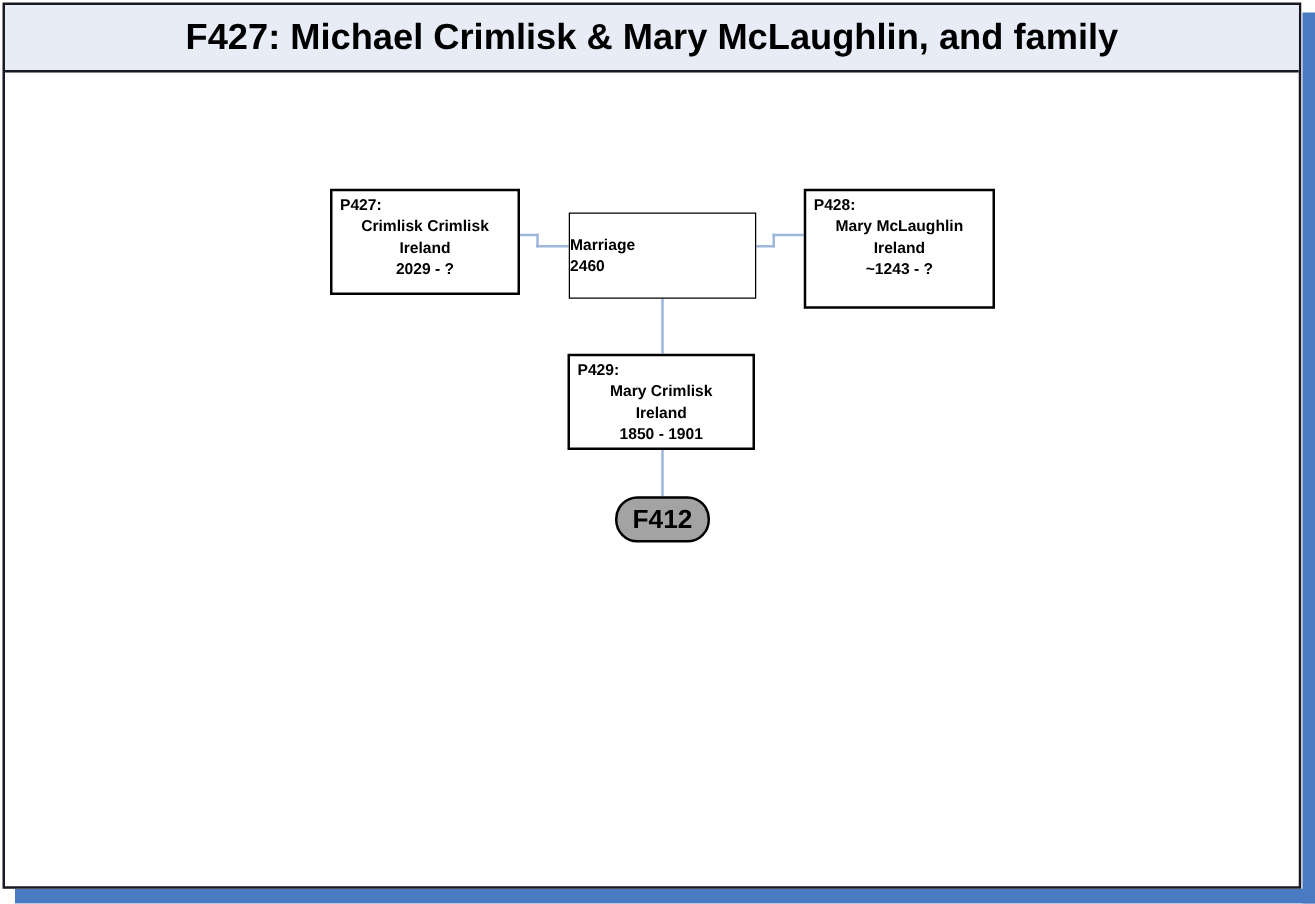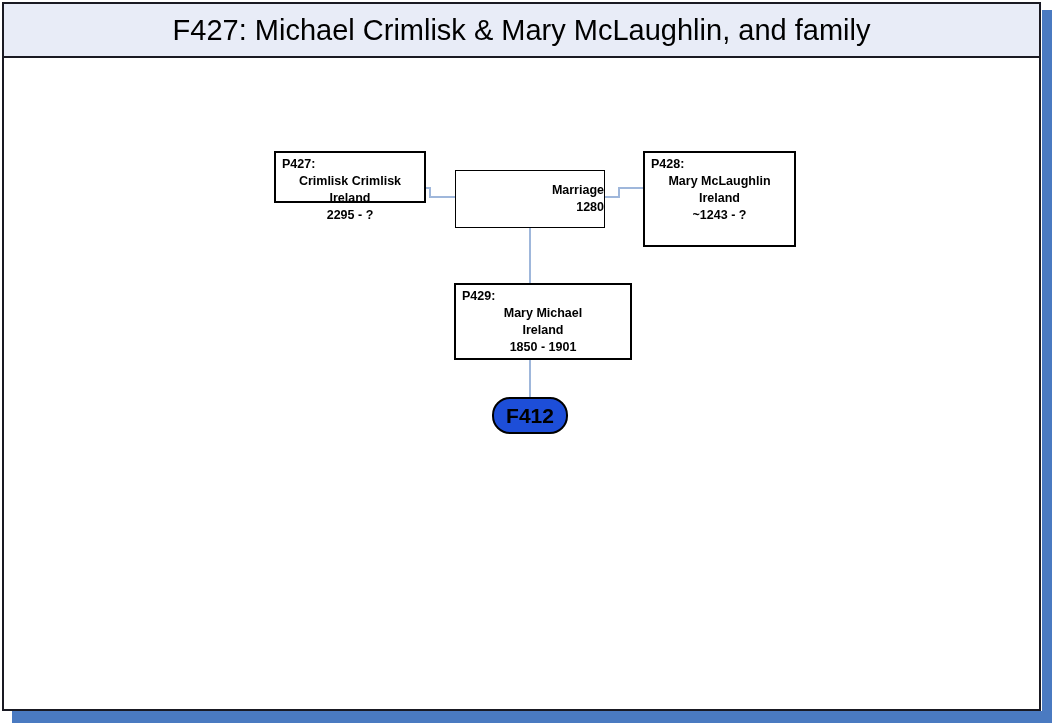--- a/index.html
+++ b/index.html
@@ -14,47 +14,47 @@
   .page {
     position:absolute; left:2px; top:2px; width:1039px; height:709px;
     box-sizing:border-box; border:2px solid var(--frame-border,#191922); background:#ffffff;
   }
   .titlebar {
     height:52px; background:var(--header-fill,#e8ecf7);
     border-bottom:2px solid var(--frame-border,#191922);
     display:flex; align-items:center; justify-content:center;
   }
   .titlebar h1 {
-    margin:0; font-size:29px; font-weight:normal; color:#000000; letter-spacing:0px;
+    margin:0; font-size:29px; font-weight:bold; color:#000000; letter-spacing:0px;
   }
 
   .stage { position:absolute; left:0; top:0; width:100%; height:100%; }
 
   .pbox {
     position:absolute; box-sizing:border-box; background:#ffffff;
     border:2px solid var(--box-border,#000000);
     font-size:12.5px; font-weight:bold; color:#000000; line-height:17px;
     padding-top:3px; cursor:pointer;
   }
   .pid   { text-align:left; padding-left:6px; }
   .pline { text-align:center; }
 
-  #box-father  { left:264px; top:151px; width:152px; height:52px;margin-left:10px; }
+  #box-father  { left:264px; top:151px; width:152px; height:85px; }
   #box-mother  { left:643px; top:151px; width:153px; height:96px; }
-  #box-child   { left:454px; top:283px; width:178px; height:77px; }
+  #box-child   { left:454px; top:283px; width:150px; height:77px; }
 
   #box-marriage {
-    left:455px; top:170px; width:150px; height:58px; border-width:1px;
-    display:flex; flex-direction:column; align-items:flex-end; justify-content:center;
+    left:455px; top:170px; width:150px; height:69px; border-width:1px;
+    display:flex; flex-direction:column; align-items:flex-start; justify-content:center;
     padding-top:0;
   }
 
   #node-family {
     position:absolute; left:492px; top:397px; width:76px; height:37px;
-    box-sizing:border-box; background:#1d4ed8; border:2px solid var(--box-border,#000000);
+    box-sizing:border-box; background:#a3a3a3; border:2px solid var(--box-border,#000000);
     border-radius:18px; display:flex; align-items:center; justify-content:center;
     font-size:21px; font-weight:bold; color:#000000; cursor:pointer;
   }
 
   .seg { position:absolute; background:var(--connector,#9fb7db); }
   #seg-f1 { left:416px; top:187px; width:15px; height:2px; }
   #seg-f2 { left:429px; top:187px; width:2px;  height:11px; }
   #seg-f3 { left:429px; top:196px; width:26px; height:2px; }
   #seg-m1 { left:605px; top:196px; width:15px; height:2px; }
   #seg-m2 { left:618px; top:187px; width:2px;  height:11px; }
@@ -84,38 +84,38 @@
     <div class="seg" id="seg-m1"></div>
     <div class="seg" id="seg-m2"></div>
     <div class="seg" id="seg-m3"></div>
     <div class="seg" id="seg-c1"></div>
     <div class="seg" id="seg-c2"></div>
 
     <div class="pbox" id="box-father">
       <div class="pid">P427:</div>
       <div class="pline">Crimlisk Crimlisk</div>
       <div class="pline">Ireland</div>
-      <div class="pline">2295 - ?</div>
+      <div class="pline">2029 - ?</div>
     </div>
 
     <div class="pbox" id="box-marriage">
       <div class="pline">Marriage</div>
-      <div class="pline">1280</div>
+      <div class="pline">2460</div>
     </div>
 
     <div class="pbox" id="box-mother">
       <div class="pid">P428:</div>
       <div class="pline">Mary McLaughlin</div>
       <div class="pline">Ireland</div>
       <div class="pline">~1243 - ?</div>
     </div>
 
     <div class="pbox" id="box-child">
       <div class="pid">P429:</div>
-      <div class="pline">Mary Michael</div>
+      <div class="pline">Mary Crimlisk</div>
       <div class="pline">Ireland</div>
       <div class="pline">1850 - 1901</div>
     </div>
 
     <div id="node-family">F412</div>
 
   </div>
 </div>
 
 </body></html>

